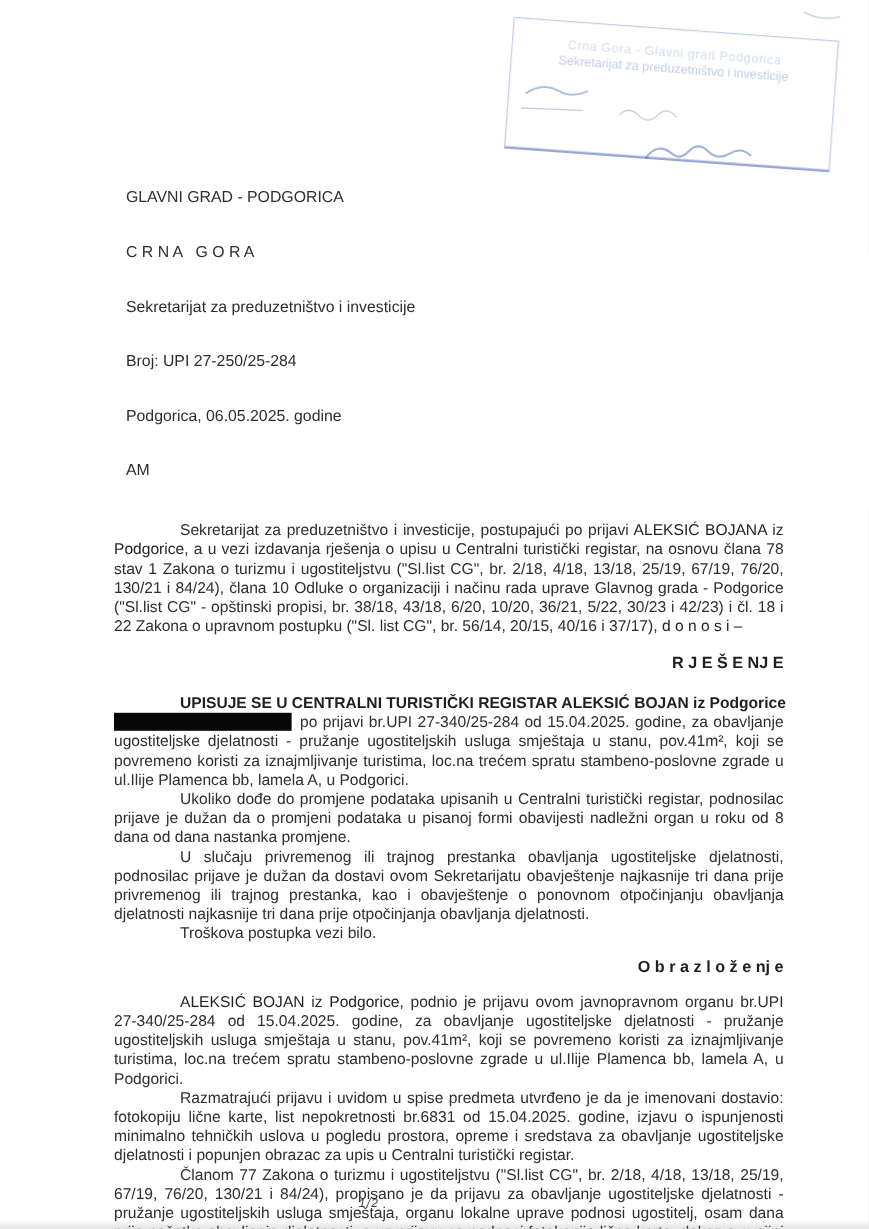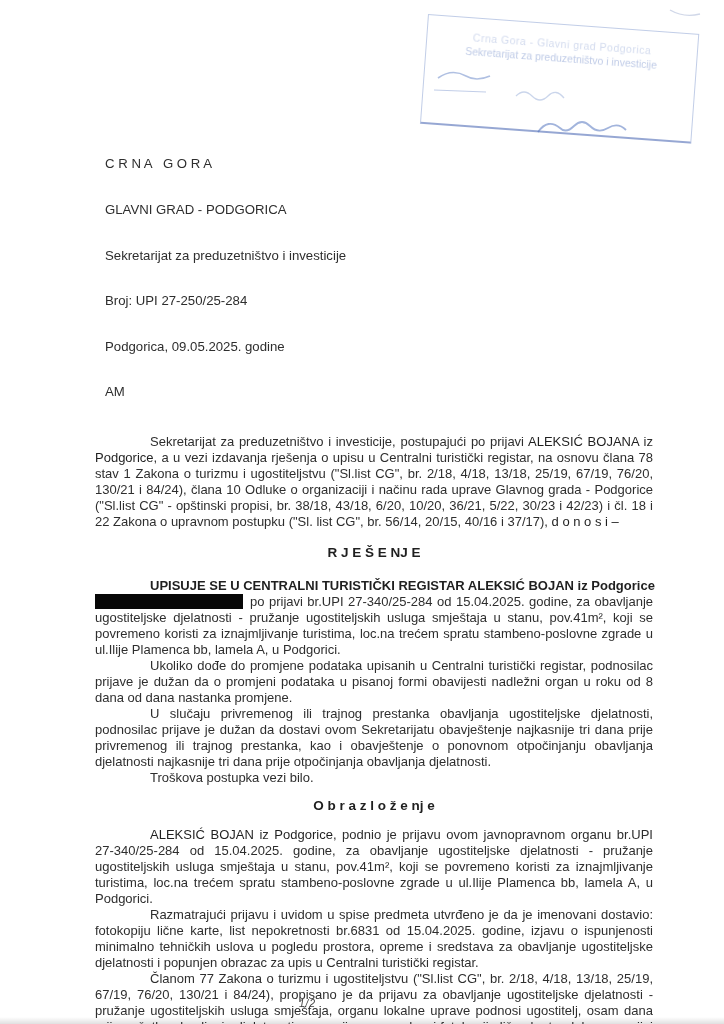--- a/index.html
+++ b/index.html
@@ -19,21 +19,21 @@
     font-size:13px; line-height:16px; text-align:justify;
     text-indent:55px; margin:0;
   }
   .para.no-indent { text-indent:0; }
   .para.first-gap { margin-top:4px; }
   .line-nowrap {
     font-size:13px; line-height:16px; text-indent:55px; white-space:nowrap;
     font-weight:bold; color:#1f1f1f;
   }
   .heading {
-    text-align:center; font-weight:bold; color:#1f1f1f;
+    text-align:right; font-weight:bold; color:#1f1f1f;
     font-size:13.5px; line-height:16px; margin:15px 0 17px 0; text-indent:0;
   }
   .heading.h2 { margin:12px 0 13px 0; }
   .b { font-weight:normal; color:#1f1f1f; }
   .redact {
     display:inline-block; background:#070707; height:15px;
     vertical-align:-3px; margin-right:7px;
   }
   .footer {
     position:absolute; left:0; width:615px; top:998px; text-align:center;
@@ -66,25 +66,25 @@
     <path d="M18 78 q14 -10 28 -2 q10 6 24 0" fill="none" stroke="rgba(80,115,190,0.45)" stroke-width="1.6"></path>
     <path d="M14 90 l52 2" fill="none" stroke="rgba(80,115,190,0.35)" stroke-width="1.2"></path>
     <path d="M96 96 q8 -8 16 0 t16 0 t16 2" fill="none" stroke="rgba(80,115,190,0.30)" stroke-width="1.3"></path>
     <path d="M118 132 q10 -14 22 -4 q6 6 14 -2 q8 -8 16 0 q8 8 18 2 q10 -6 18 2" fill="none" stroke="rgba(70,105,185,0.5)" stroke-width="1.8"></path>
     <path d="M250 10 q14 8 30 4" fill="none" stroke="rgba(120,140,190,0.35)" stroke-width="1.4"></path>
   </svg>
 
   <div class="content">
 
     <div class="hdr">
+      <div>GLAVNI GRAD - PODGORICA</div>
       <div>C R N A   G O R A</div>
-      <div>GLAVNI GRAD - PODGORICA</div>
       <div>Sekretarijat za preduzetništvo i investicije</div>
       <div>Broj: UPI 27-250/25-284</div>
-      <div>Podgorica, 09.05.2025. godine</div>
+      <div>Podgorica, 06.05.2025. godine</div>
       <div>AM</div>
     </div>
 
     <p class="para first-gap"><span>Sekretarijat za preduzetništvo i investicije, postupajući po prijavi </span><span class="b">ALEKSIĆ BOJANA</span><span> iz </span><span class="b">Podgorice</span><span>, a u vezi izdavanja rješenja o upisu u Centralni turistički registar, na osnovu člana 78 stav 1 Zakona o turizmu i ugostiteljstvu ("Sl.list CG", br. 2/18, 4/18, 13/18, 25/19, 67/19, 76/20, 130/21 i 84/24), člana 10 Odluke o organizaciji i načinu rada uprave Glavnog grada - Podgorice ("Sl.list CG" - opštinski propisi, br. 38/18, 43/18, 6/20, 10/20, 36/21, 5/22, 30/23 i 42/23) i čl. 18 i 22 Zakona o upravnom postupku ("Sl. list CG", br. 56/14, 20/15, 40/16 i 37/17), </span><span class="b">d o n o s i –</span></p>
 
     <div class="heading">R J E Š E NJ E</div>
 
     <div class="line-nowrap">UPISUJE SE U CENTRALNI TURISTIČKI REGISTAR ALEKSIĆ BOJAN iz Podgorice</div>
     <p class="para no-indent"><span class="redact" style="width: 148px;"></span><span>po prijavi br.UPI 27-340/25-284 od 15.04.2025. godine, za obavljanje ugostiteljske djelatnosti - pružanje ugostiteljskih usluga smještaja u stanu, pov.41m², koji se povremeno koristi za iznajmljivanje turistima, loc.na trećem spratu stambeno-poslovne zgrade u ul.Ilije Plamenca bb, lamela A, u Podgorici.</span></p>
 

